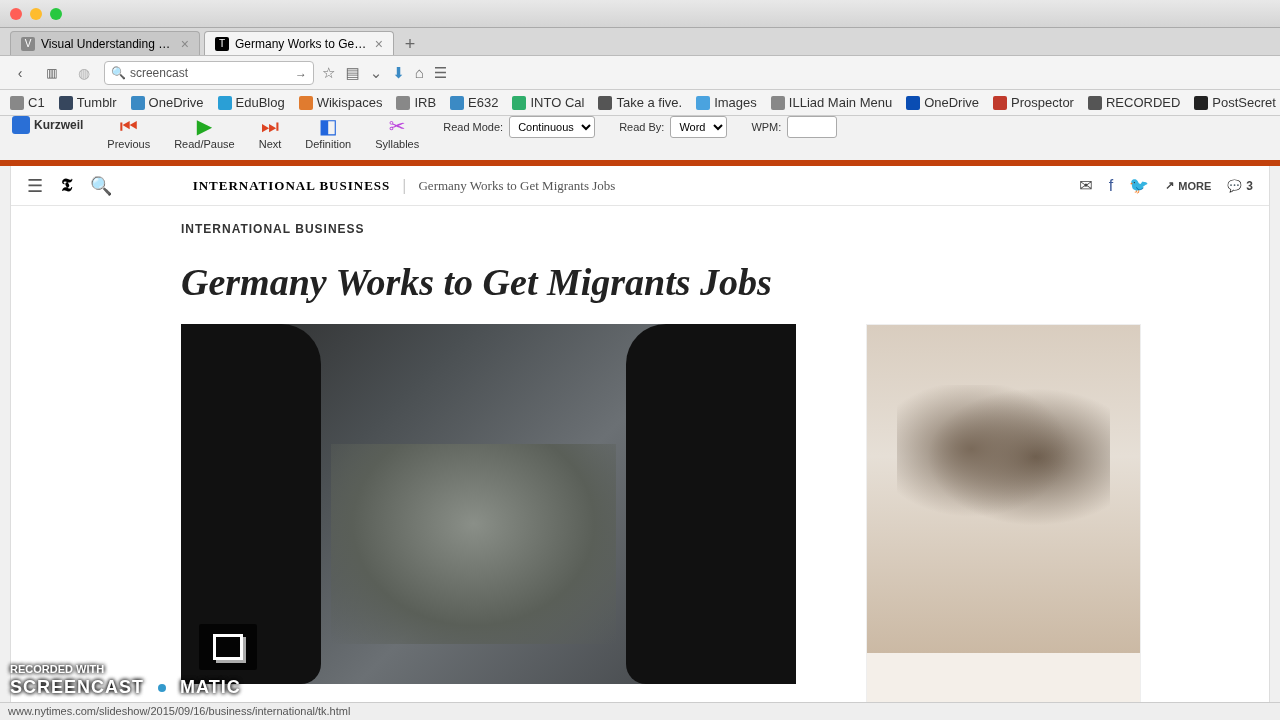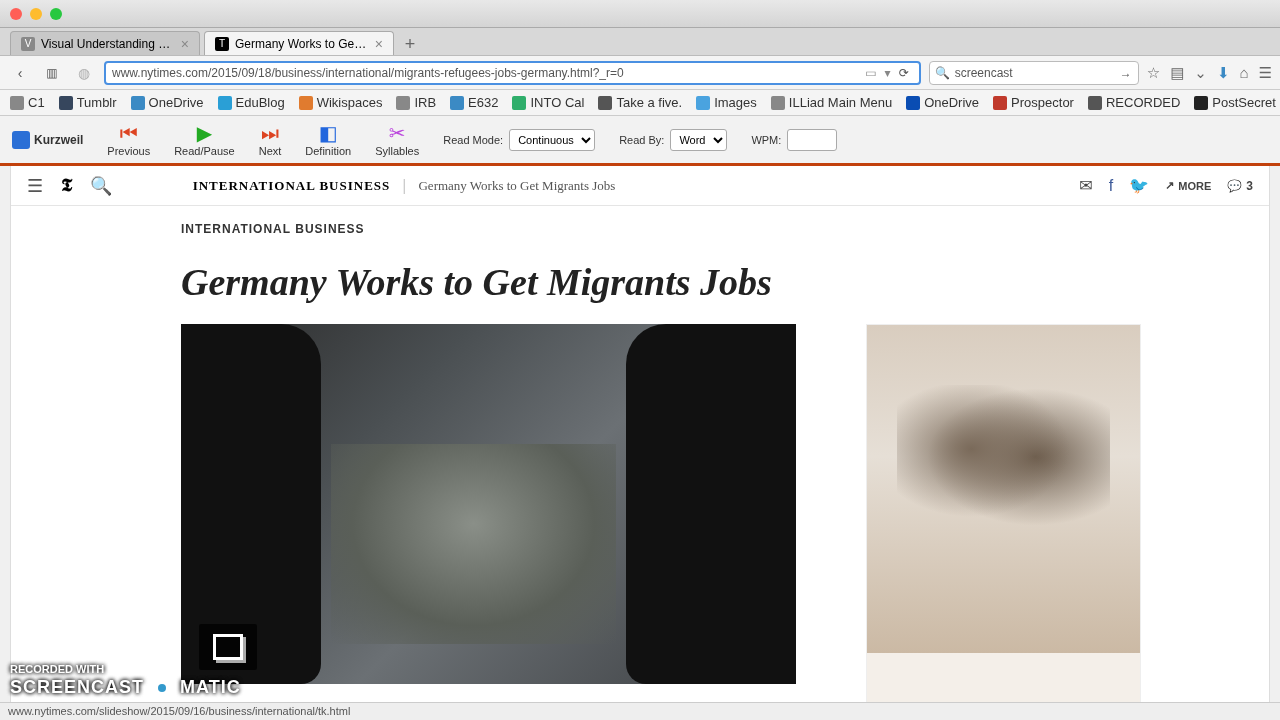--- a/index.html
+++ b/index.html
@@ -28,21 +28,21 @@
 .url-box .reload{ color:#555; padding:0 4px;}
 .search-box { width:210px; height:24px; border:1px solid #bbb; border-radius:4px; background:#fff; display:flex; align-items:center; padding:0 6px; font-size:12px; color:#555; gap:4px;}
 .toolbar-icons { display:flex; gap:10px; color:#666; font-size:15px;}
 
 
 .bookmarks-bar { height:26px; background:#f4f4f4; display:flex; align-items:center; padding:0 10px; gap:14px; font-size:13px; color:#333; border-bottom:1px solid #ccc; white-space:nowrap; overflow:hidden;}
 .bm { display:flex; align-items:center; gap:4px; cursor:pointer;}
 .bm .bi { width:14px; height:14px; border-radius:2px; display:inline-block;}
 
 
-.kz-bar { height:50px; background:#f2f2f2; display:flex; align-items:center; padding:0 12px; gap:24px; border-bottom:3px solid #c2410c; font-size:11px; color:#333;}
+.kz-bar { height:50px; background:#f2f2f2; display:flex; align-items:flex-start; padding:0 12px; gap:24px; border-bottom:6px solid #c2410c; font-size:11px; color:#333;}
 .kz-logo { display:flex; align-items:center; gap:4px; font-weight:bold; font-size:12px; color:#333;}
 .kz-logo .sq{width:18px;height:18px;background:#2a6fd6;border-radius:3px;}
 .kz-btn { display:flex; flex-direction:column; align-items:center; gap:2px; cursor:pointer;}
 .kz-btn .ic { font-size:20px; line-height:1;}
 .kz-field { display:flex; align-items:center; gap:6px;}
 .kz-field select, .kz-field input { height:22px; border:1px solid #aaa; border-radius:3px; font-size:11px; padding:0 4px; background:#fff;}
 .kz-field input { width:50px;}
 
 
 .page-wrap { background:#fff; height:calc(720px - 28px - 28px - 34px - 26px - 50px - 18px); overflow:hidden; position:relative; border-left:1px solid #ddd; border-right:1px solid #ddd; margin:0 10px;}
@@ -119,26 +119,20 @@
     <span class="title">Germany Works to Get Mig...</span>
     <span class="close">×</span>
   </div>
   <div class="newtab">+</div>
 </div>
 
 <div class="nav-row">
   <div class="nav-btn">‹</div>
   <div class="nav-btn" style="font-size:12px;">▥</div>
   <div class="nav-btn" style="color:#aaa">◍</div>
-  <div class="url-box">
-    <span class="url-text">www.nytimes.com/2015/09/18/business/international/migrants-refugees-jobs-germany.html?_r=0</span>
-    <span style="color:#888;padding:0 4px;">▭</span>
-    <span style="color:#888;padding:0 4px;">▾</span>
-    <span class="reload">⟳</span>
-  </div>
   <div class="search-box">
     <span>🔍</span>
     <span>screencast</span>
     <span style="margin-left:auto">→</span>
   </div>
   <div class="toolbar-icons">
     <span>☆</span>
     <span>▤</span>
     <span>⌄</span>
     <span style="color:#3b8ac4">⬇</span>

